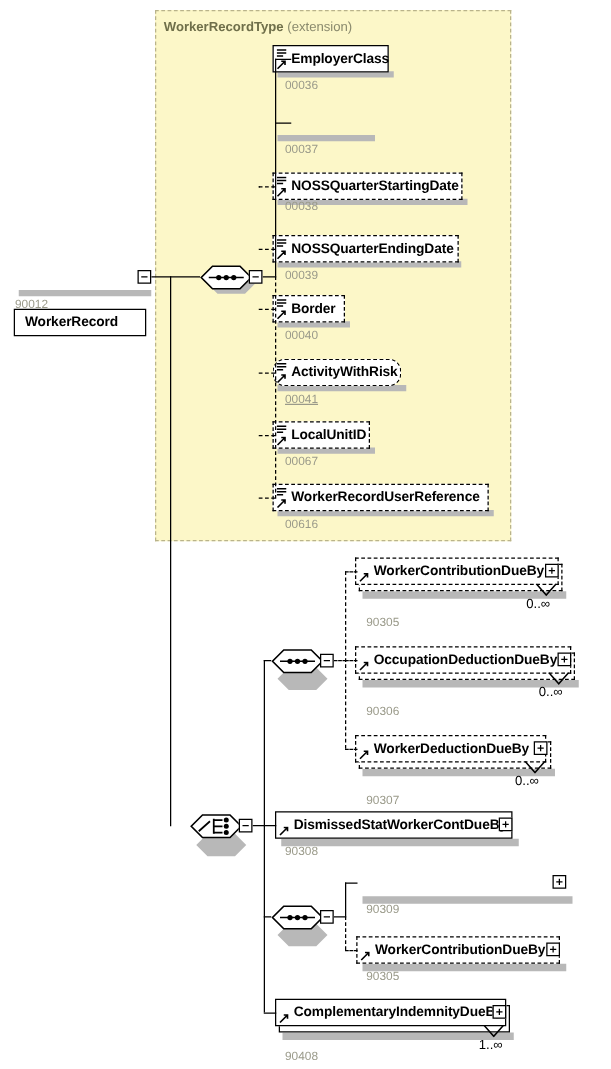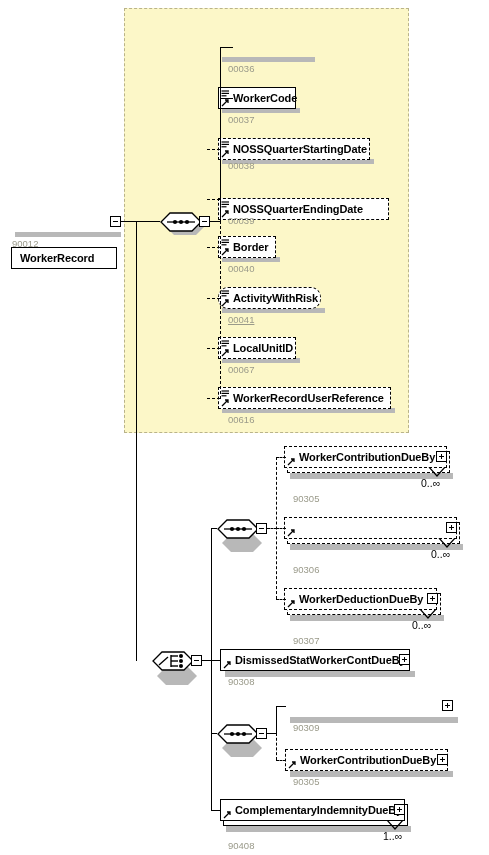--- a/index.html
+++ b/index.html
@@ -122,20 +122,24 @@
 
   
   .occ-brace{position:absolute;z-index:6;}
 </style>
 </head>
 <body>
 
 <div id="canvas">
 
   <div class="typebox" style="left:124px;top:8px;width:285px;height:425px;"></div>
+  <div class="typebox-title" style="left:131px;top:16px;">
+    <b>WorkerRecordType</b>
+    <span>(extension)</span>
+  </div>
 
   <div class="shadow" style="left:15px;top:232px;width:106px;height:5px;"></div>
   <div class="node" style="left:11px;top:211px;width:106px;margin-top:36px;">
 
     <span class="label" style="padding-left:8px;">WorkerRecord</span>
   </div>
   <div class="expander" style="left:110px;top:216px;"></div>
   <div class="code" style="left:12px;top:238px;">90012</div>
 
   <div class="hline" style="left:121px;top:221px;width:39px;"></div>
@@ -153,56 +157,56 @@
     <circle cx="27" cy="11" r="2.1" fill="#000"></circle>
   </svg>
   <div class="expander" style="left:199px;top:216px;"></div>
   <div class="hline" style="left:210px;top:221px;width:11px;"></div>
 
   <div class="vline" style="left:220px;top:47px;height:174px;"></div>
   <div class="vline dash" style="left:220px;top:221px;height:178px;"></div>
 
   <div class="hline" style="left:220px;top:47px;width:13px;"></div>
   <div class="shadow" style="left:222px;top:57px;width:93px;height:5px;"></div>
+  <div class="node" style="left:218px;top:36px;width:93px;">
+    <svg class="glyph-lines" viewBox="0 0 9 8">
+      <line x1="0.5" y1="1" x2="8" y2="1" stroke="#000" stroke-width="1.2"></line>
+      <line x1="0.5" y1="3.4" x2="8" y2="3.4" stroke="#000" stroke-width="1.2"></line>
+      <line x1="0.5" y1="5.8" x2="5.5" y2="5.8" stroke="#000" stroke-width="1.2"></line>
+    </svg>
+    <svg class="glyph-arrow" viewBox="0 0 9 8">
+      <path d="M1 7 L7 1 M4 1 H7 V4" stroke="#000" stroke-width="1.3" fill="none"></path>
+    </svg>
+    <span class="label">EmployerClass</span>
+  </div>
   <div class="code" style="left:228px;top:63px;">00036</div>
 
   <div class="hline" style="left:220px;top:98px;width:13px;"></div>
   <div class="shadow" style="left:222px;top:108px;width:78px;height:5px;"></div>
-  <div class="node" style="left:218px;top:87px;width:78px;">
-    <svg class="glyph-lines" viewBox="0 0 9 8">
-      <line x1="0.5" y1="1" x2="8" y2="1" stroke="#000" stroke-width="1.2"></line>
-      <line x1="0.5" y1="3.4" x2="8" y2="3.4" stroke="#000" stroke-width="1.2"></line>
-      <line x1="0.5" y1="5.8" x2="5.5" y2="5.8" stroke="#000" stroke-width="1.2"></line>
-    </svg>
-    <svg class="glyph-arrow" viewBox="0 0 9 8">
-      <path d="M1 7 L7 1 M4 1 H7 V4" stroke="#000" stroke-width="1.3" fill="none"></path>
-    </svg>
-    <span class="label">WorkerCode</span>
-  </div>
   <div class="code" style="left:228px;top:114px;">00037</div>
 
   <div class="hline dash" style="left:207px;top:149px;width:13px;"></div>
   <div class="vline dash" style="left:207px;top:149px;height:1px;"></div>
   <div class="shadow" style="left:222px;top:159px;width:152px;height:5px;"></div>
   <div class="node dashed" style="left:218px;top:138px;width:152px;">
     <svg class="glyph-lines" viewBox="0 0 9 8">
       <line x1="0.5" y1="1" x2="8" y2="1" stroke="#000" stroke-width="1.2"></line>
       <line x1="0.5" y1="3.4" x2="8" y2="3.4" stroke="#000" stroke-width="1.2"></line>
       <line x1="0.5" y1="5.8" x2="5.5" y2="5.8" stroke="#000" stroke-width="1.2"></line>
     </svg>
     <svg class="glyph-arrow" viewBox="0 0 9 8">
       <path d="M1 7 L7 1 M4 1 H7 V4" stroke="#000" stroke-width="1.3" fill="none"></path>
     </svg>
     <span class="label">NOSSQuarterStartingDate</span>
   </div>
   <div class="code" style="left:228px;top:160px;">00038</div>
 
   <div class="hline dash" style="left:207px;top:199px;width:13px;"></div>
   <div class="shadow" style="left:222px;top:209px;width:147px;height:5px;"></div>
-  <div class="node dashed" style="left:218px;top:198px;width:171px;">
+  <div class="node dashed" style="left:218px;top:188px;width:149px;">
     <svg class="glyph-lines" viewBox="0 0 9 8">
       <line x1="0.5" y1="1" x2="8" y2="1" stroke="#000" stroke-width="1.2"></line>
       <line x1="0.5" y1="3.4" x2="8" y2="3.4" stroke="#000" stroke-width="1.2"></line>
       <line x1="0.5" y1="5.8" x2="5.5" y2="5.8" stroke="#000" stroke-width="1.2"></line>
     </svg>
     <svg class="glyph-arrow" viewBox="0 0 9 8">
       <path d="M1 7 L7 1 M4 1 H7 V4" stroke="#000" stroke-width="1.3" fill="none"></path>
     </svg>
     <span class="label">NOSSQuarterEndingDate</span>
   </div>
@@ -319,20 +323,21 @@
   <div class="card" style="left:421px;top:477px;">0..∞</div>
   <div class="code" style="left:293px;top:493px;">90305</div>
 
   <div class="hline dash" style="left:276px;top:528px;width:10px;"></div>
   <div class="shadow" style="left:290px;top:544px;width:173px;height:6px;"></div>
   <div class="stack" style="left:287px;top:522px;width:173px;border-style:dashed;"></div>
   <div class="node dashed" style="left:284px;top:517px;width:173px;">
     <svg class="glyph-arrow" viewBox="0 0 9 8">
       <path d="M1 7 L7 1 M4 1 H7 V4" stroke="#000" stroke-width="1.3" fill="none"></path>
     </svg>
+    <span class="label">OccupationDeductionDueBy</span>
   </div>
   <div class="expander plus" style="left:446px;top:522px;"></div>
   <svg class="occ-brace" style="left:438px;top:538px;width:18px;height:10px;">
     <path d="M1 0 L9 9 L17 0" stroke="#000" stroke-width="1.2" fill="none"></path>
   </svg>
   <div class="card" style="left:431px;top:548px;">0..∞</div>
   <div class="code" style="left:293px;top:564px;">90306</div>
 
   <div class="hline dash" style="left:276px;top:599px;width:10px;"></div>
   <div class="shadow" style="left:290px;top:615px;width:154px;height:6px;"></div>

